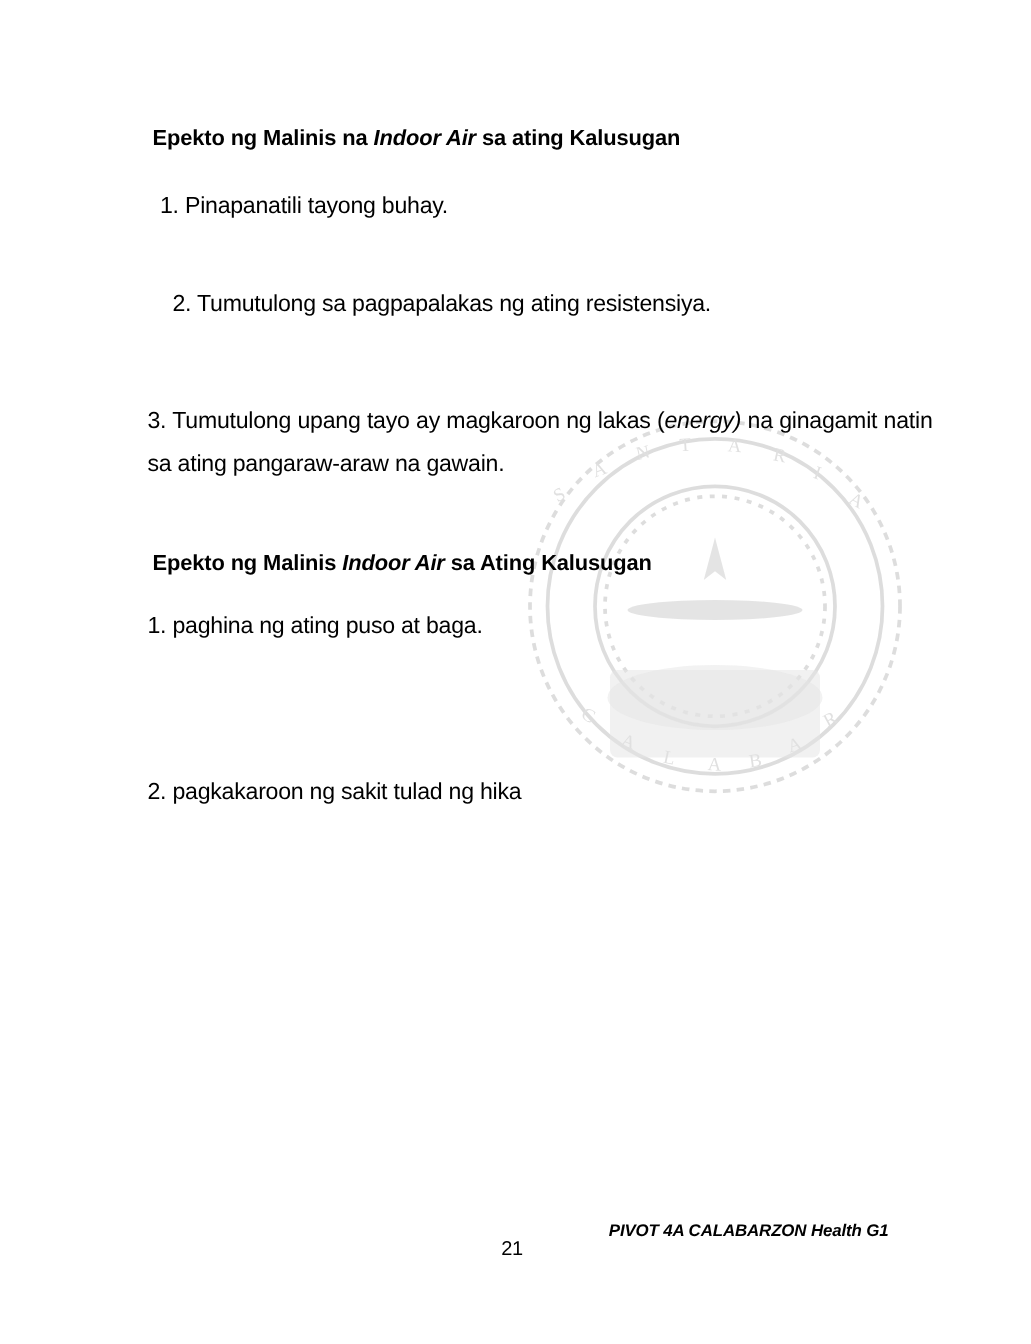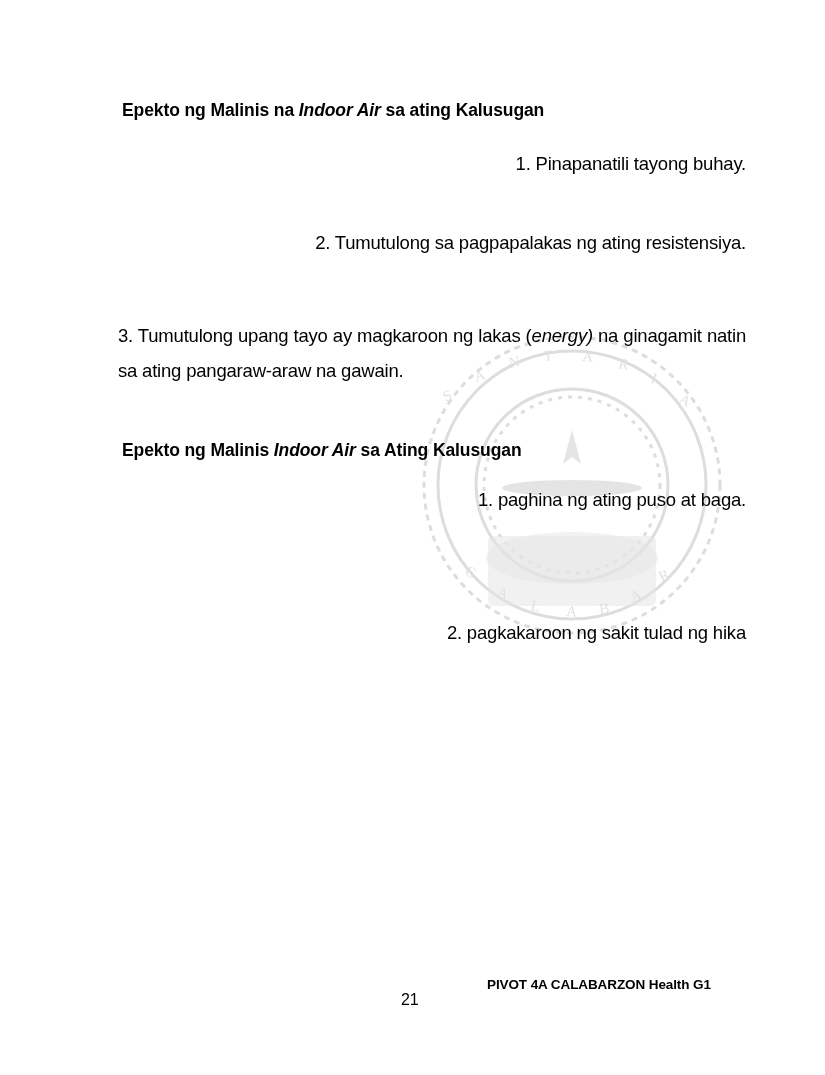--- a/index.html
+++ b/index.html
@@ -49,21 +49,20 @@
   }
   h2.section-heading .ital {
     font-style: italic;
   }
 
   .list-item {
     font-size: 18.5px;
     line-height: 1.35;
     margin: 0;
     letter-spacing: -0.2px;
-    text-align: right;
   }
 
   .justified {
     text-align: justify;
     text-justify: inter-word;
   }
 
   .ital { font-style: italic; }
 
   
@@ -85,20 +84,21 @@
     left: 401px;
     top: 16px;
     font-size: 16px;
     letter-spacing: -0.2px;
   }
   .footer-note {
     position: absolute;
     left: 487px;
     top: 2px;
     font-size: 13.5px;
+    font-style: italic;
     font-weight: bold;
     letter-spacing: -0.1px;
   }
 </style>
 </head>
 <body>
 
 <div class="page">
 
   <div class="watermark">
@@ -138,21 +138,21 @@
   <div class="content">
 
     <h2 class="section-heading"><span>Epekto ng Malinis na </span><span class="ital">Indoor Air</span><span> sa ating Kalusugan</span></h2>
 
     <div class="gap-a"></div>
 
     <p class="list-item" style="margin-left:10px;">1. Pinapanatili tayong buhay.</p>
 
     <div class="gap-c"></div>
 
-    <p class="list-item" style="margin-left:10px;">2. Tumutulong sa pagpapalakas ng ating resistensiya.</p>
+    <p class="list-item" style="margin-left:20px;">2. Tumutulong sa pagpapalakas ng ating resistensiya.</p>
 
     <div class="gap-e"></div>
 
     <p class="list-item justified" style="line-height:1.9;"><span>3.  Tumutulong  upang  tayo  ay  magkaroon  ng  lakas  (</span><span class="ital">energy)</span><span> na ginagamit natin sa ating pangaraw-araw na gawain.</span></p>
 
     <div class="gap-b"></div>
 
     <h2 class="section-heading"><span>Epekto ng Malinis </span><span class="ital">Indoor Air</span><span> sa Ating Kalusugan</span></h2>
 
     <div class="gap-f"></div>

